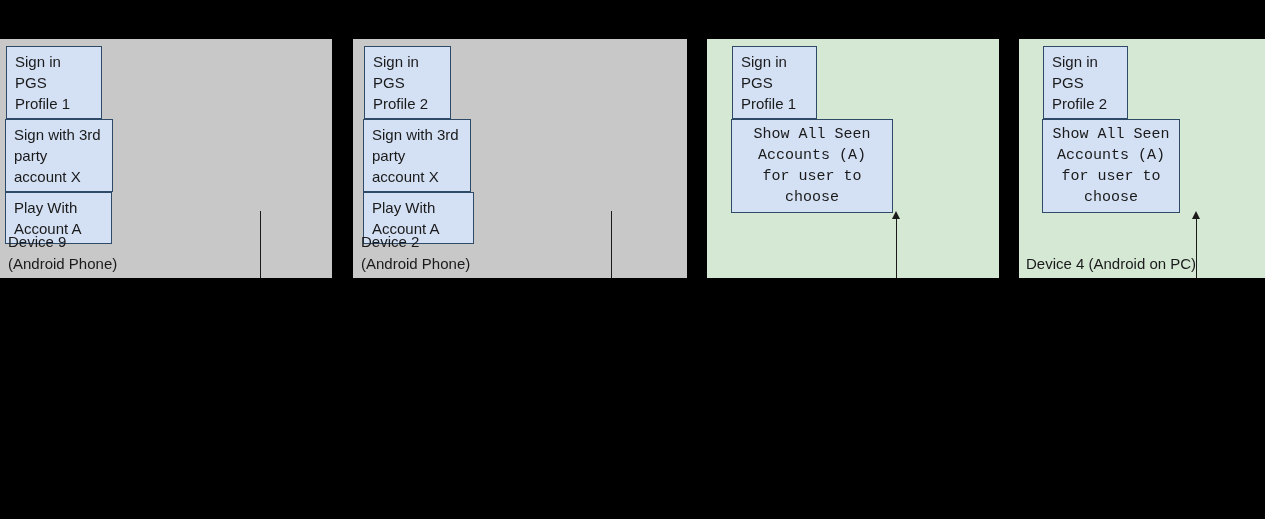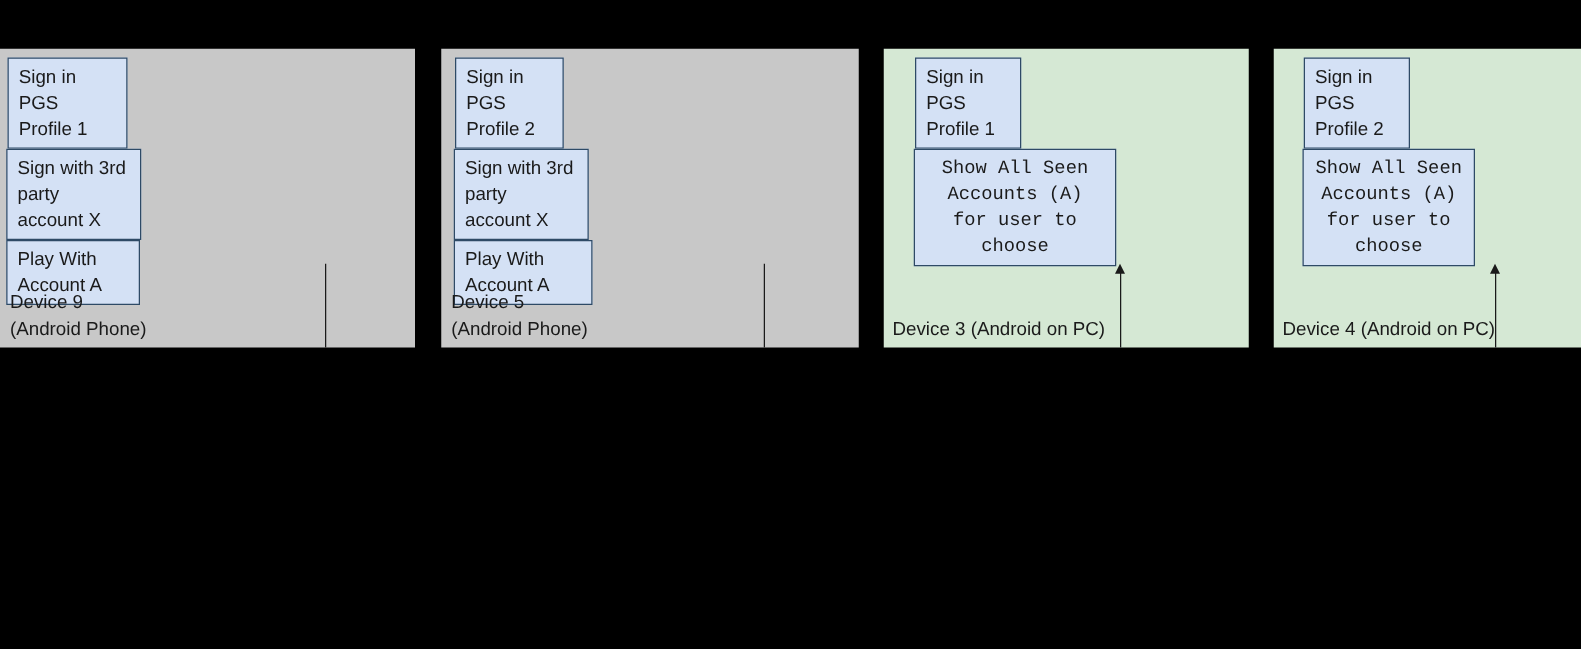--- a/index.html
+++ b/index.html
@@ -106,34 +106,33 @@
 (Android Phone)</div>
 
   <div class="device-panel panel-gray" style="left:353px; top:39px; width:334px; height:239px;">
   </div>
   <div class="step-row" style="left:364px; top:46px; width:304px; height:165px;">
     <div class="step-box align-left" style="width:87px;">Sign in PGS Profile 2</div>
     <div class="step-box align-left" style="width:108px;">Sign with 3rd party account X</div>
     <div class="step-box align-left" style="width:111px;">Play With Account A</div>
   </div>
   <div class="divider-line" style="left:611px; top:211px; height:67px;"></div>
-  <div class="device-label" style="left:361px; top:231px; width:240px;">Device 5
+  <div class="device-label" style="left:361px; top:231px; width:240px;">Device 2
 (Android Phone)</div>
 
   <div class="device-panel panel-green" style="left:707px; top:39px; width:292px; height:239px;">
   </div>
   <div class="step-row" style="left:732px; top:46px; width:246px; height:165px;">
     <div class="step-box align-left" style="width:85px;">Sign in PGS Profile 1</div>
     <div class="step-box align-center" style="width:162px;">Show All Seen Accounts (A) for user to choose</div>
   </div>
   <div class="arrow-wrap" style="left:890px; top:211px; height:67px;">
     <div class="arrow-head"></div>
     <div class="arrow-shaft"></div>
   </div>
-  <div class="device-label" style="left:714px; top:253px; width:270px;">Device 3 (Android on PC)</div>
 
   <div class="device-panel panel-green" style="left:1019px; top:39px; width:246px; height:239px;">
   </div>
   <div class="step-row" style="left:1043px; top:46px; width:222px; height:165px;">
     <div class="step-box align-left" style="width:85px;">Sign in PGS Profile 2</div>
     <div class="step-box align-center" style="width:138px;">Show All Seen Accounts (A) for user to choose</div>
   </div>
   <div class="arrow-wrap" style="left:1190px; top:211px; height:67px;">
     <div class="arrow-head"></div>
     <div class="arrow-shaft"></div>

